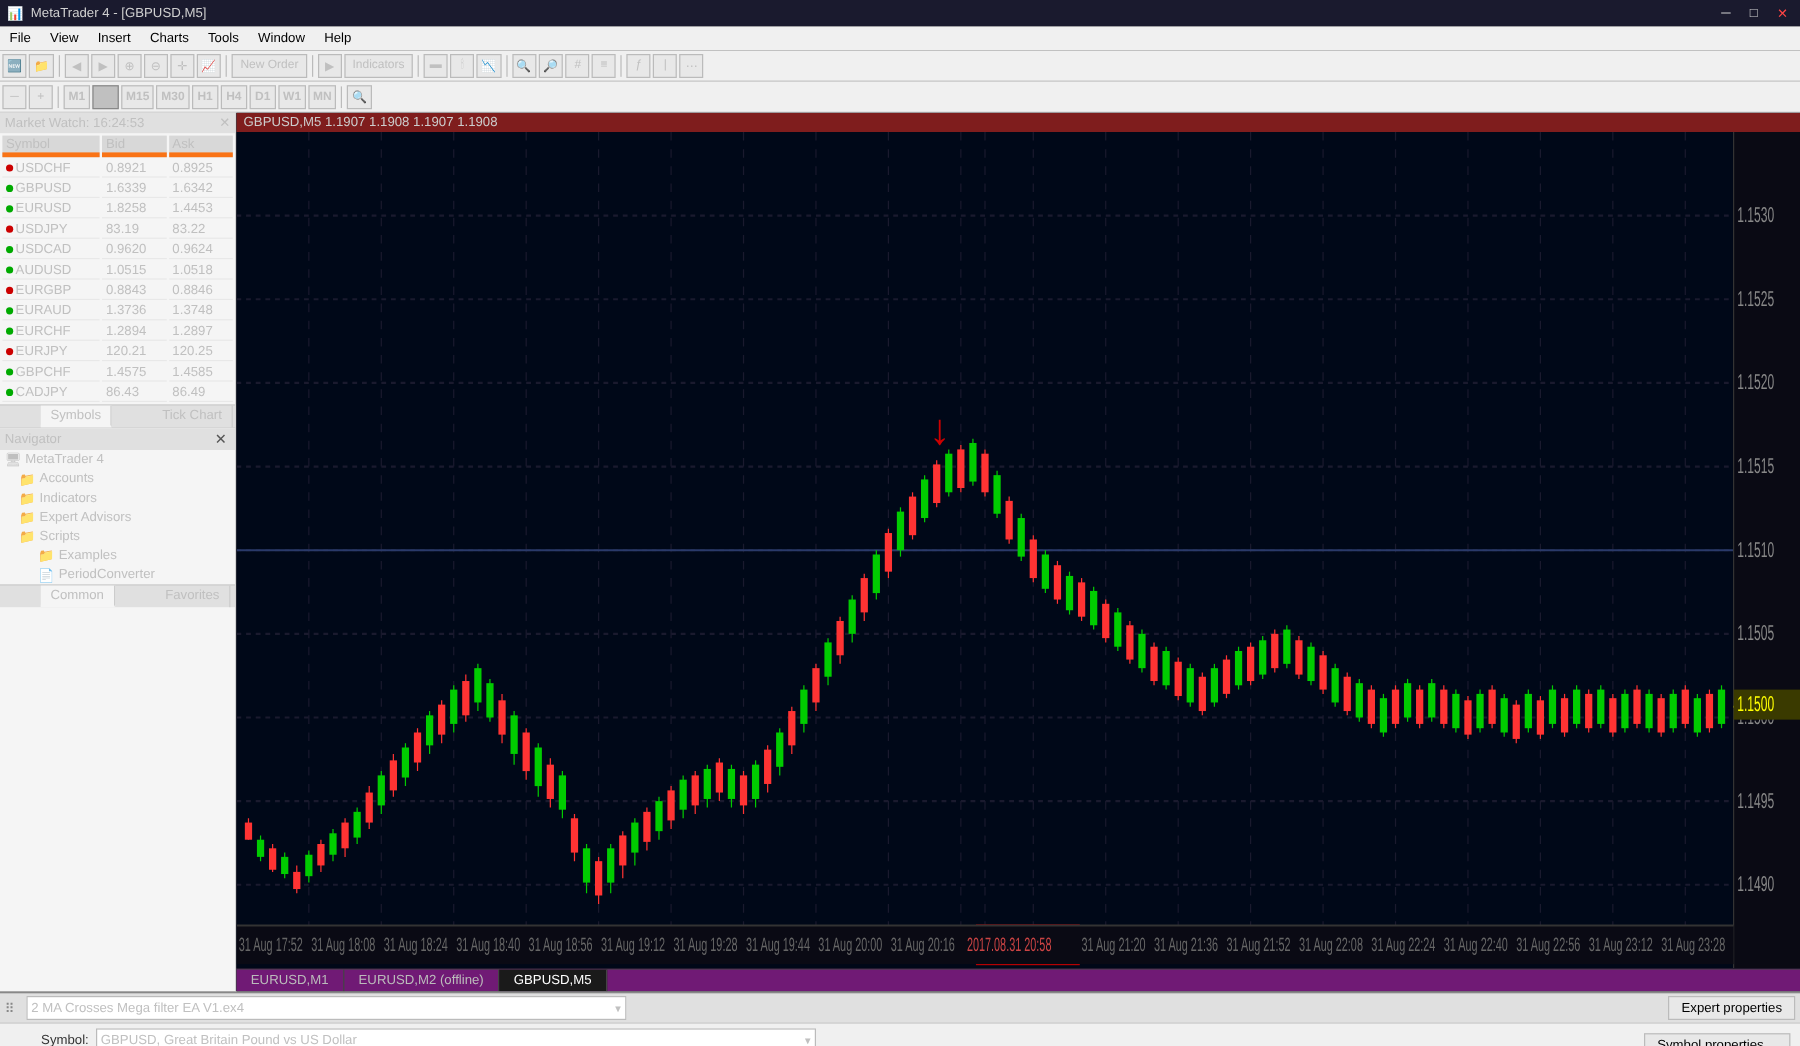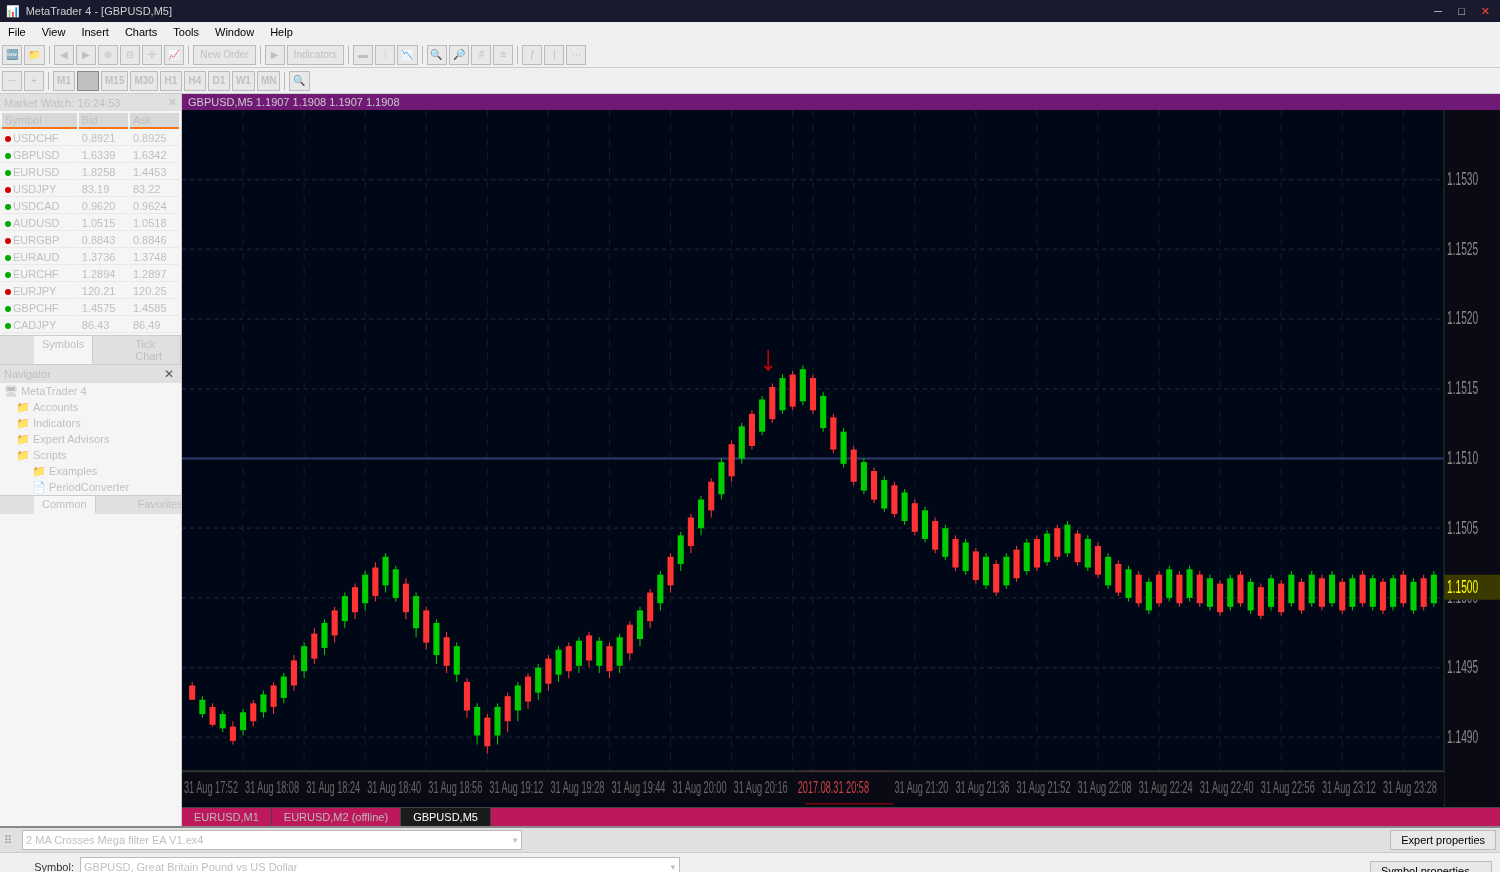--- a/index.html
+++ b/index.html
@@ -23,27 +23,27 @@
     .tb-btn-text { background: #e8e8e8; border: 1px solid #bbb; height: 20px; display: flex; align-items: center; padding: 0 6px; cursor: pointer; font-size: 10px; gap: 3px; }
 
     
     .period-btn { background: #e8e8e8; border: 1px solid #bbb; height: 20px; min-width: 22px; display: flex; align-items: center; justify-content: center; cursor: pointer; font-size: 10px; font-weight: bold; padding: 0 3px; }
     .period-btn.active { background: #c0c0c0; border: 1px solid #888; }
 
     
     #main { display: flex; height: calc(872px - 22px - 20px - 26px - 26px - 26px - 20px); }
 
     
-    #left-panel { width: 182px; display: flex; flex-direction: column; background: #f5f5f5; border-right: 1px solid #ccc; }
+    #left-panel { width: 197px; display: flex; flex-direction: column; background: #f5f5f5; border-right: 1px solid #ccc; }
     
     
     #market-watch { flex: 0 0 auto; border-bottom: 1px solid #ccc; }
     #mw-header { background: #e0e0e0; padding: 2px 4px; font-size: 11px; display: flex; justify-content: space-between; align-items: center; }
     #mw-table { width: 100%; font-size: 11px; }
-    #mw-table th { background: #d8d8d8; padding: 1px 3px; text-align: left; font-weight: normal; border-bottom: 2px solid #f97316; }
+    #mw-table th { background: #d8d8d8; padding: 1px 3px; text-align: left; font-weight: normal; border-bottom: 4px solid #f97316; }
     #mw-table td { padding: 1px 3px; border-bottom: 1px solid #e8e8e8; }
     .price-dot { width: 6px; height: 6px; background: #4a4aff; border-radius: 50%; display: inline-block; margin-right: 2px; }
     .price-dot-green { background: #00aa00; }
     .price-dot-red { background: #cc0000; }
     
     
     .tab-row { display: flex; background: #e0e0e0; border-top: 1px solid #ccc; }
     .tab-item { padding: 2px 8px; cursor: pointer; font-size: 11px; border-right: 1px solid #ccc; margin-left: 34px; }
     .tab-item.active { background: #f5f5f5; border-bottom: 2px solid #f5f5f5; }
 
@@ -51,25 +51,25 @@
     #navigator { flex: 1; overflow: hidden; }
     #nav-header { background: #e0e0e0; padding: 2px 4px; font-size: 11px; display: flex; justify-content: space-between; align-items: center; }
     .nav-item { display: flex; align-items: center; padding: 1px 4px; cursor: pointer; font-size: 11px; }
     .nav-icon { width: 14px; height: 14px; margin-right: 3px; display: inline-flex; align-items: center; justify-content: center; }
     .nav-folder { color: #e8a000; }
     .nav-tree-indent { padding-left: 16px; }
     .nav-tree-indent2 { padding-left: 32px; }
 
     
     #chart-area { flex: 1; display: flex; flex-direction: column; background: #000010; position: relative; overflow: hidden; }
-    #chart-header { background: #701a75; color: #ccc; font-size: 11px; padding: 2px 6px; }
+    #chart-header { background: #7f1d1d; color: #ccc; font-size: 11px; padding: 2px 6px; }
     #chart-canvas { flex: 1; position: relative; overflow: hidden; background: #000818; }
 
     
-    #chart-tabs { display: flex; background: #be185d; border-top: 1px solid #444; }
+    #chart-tabs { display: flex; background: #701a75; border-top: 1px solid #444; }
     .chart-tab { padding: 3px 12px; cursor: pointer; font-size: 11px; border-right: 1px solid #444; color: #bbb; }
     .chart-tab.active { background: #1a1a1a; color: #fff; }
 
     
     #annotation { position: absolute; background: white; border: 2px solid #cc0000; padding: 8px 12px; font-size: 14px; color: #000; font-weight: bold; text-align: center; line-height: 1.6; direction: rtl; }
 
     
     #bottom-panel { height: 240px; background: #f0f0f0; border-top: 2px solid #888; display: flex; flex-direction: column; }
     #bottom-panel-tabs { display: flex; background: #e0e0e0; border-bottom: 1px solid #ccc; padding: 2px 4px; gap: 4px; align-items: center; }
     #bottom-panel-content { flex: 1; padding: 4px; overflow: auto; }

